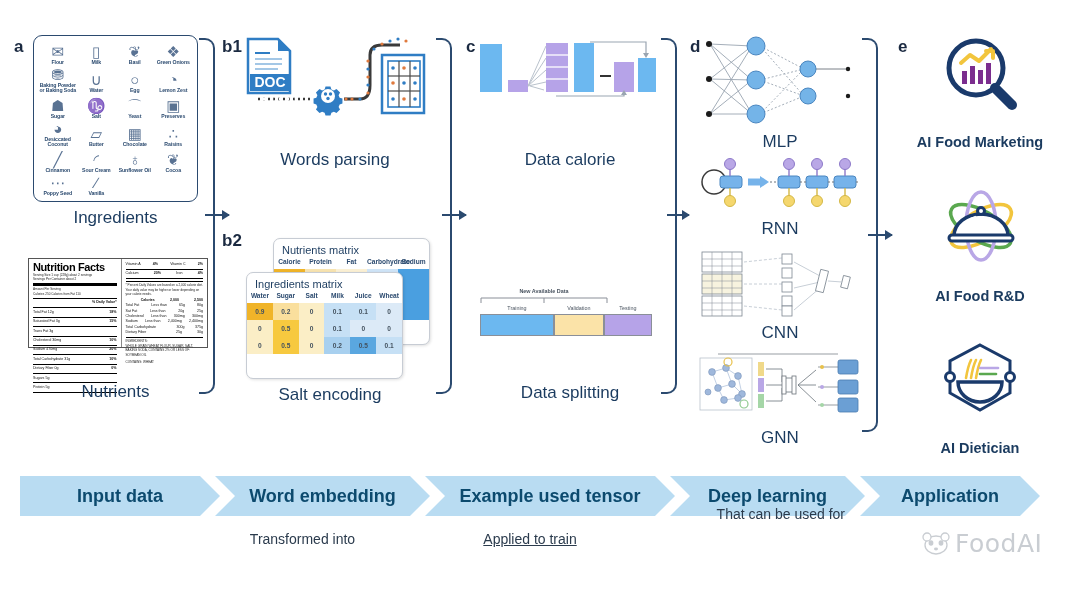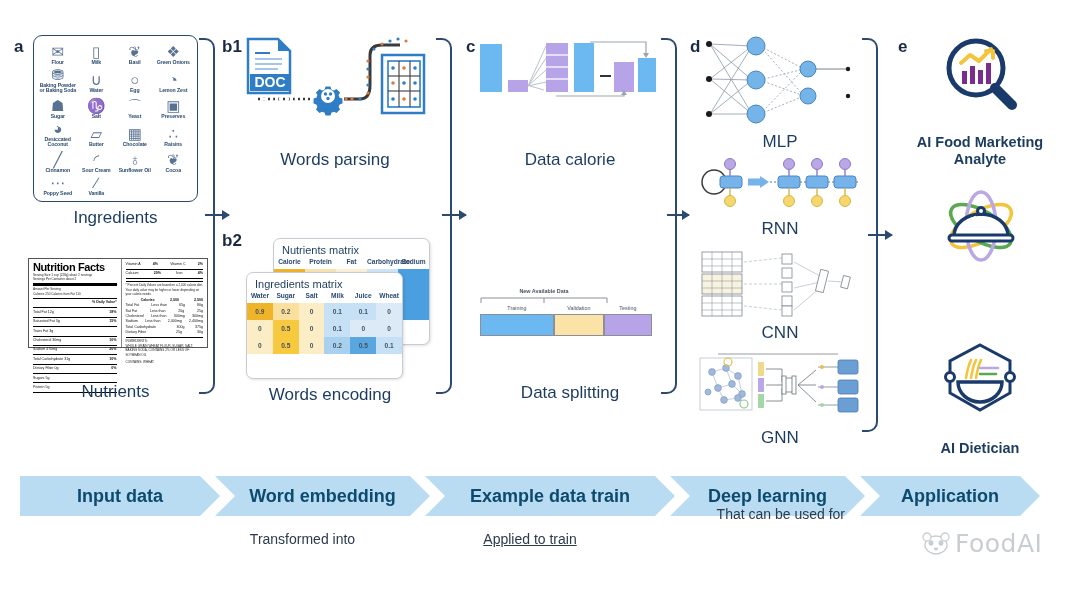--- a/index.html
+++ b/index.html
@@ -473,21 +473,21 @@
           <td style="background: rgb(251, 238, 198);">0</td>
           <td style="background: rgb(247, 201, 63);">0.5</td>
           <td style="background: rgb(251, 238, 198);">0</td>
           <td style="background: rgb(168, 208, 239);">0.2</td>
           <td style="background: rgb(90, 167, 224);">0.5</td>
           <td style="background: rgb(198, 224, 245);">0.1</td>
         </tr>
       </tbody>
   </table>
 </div>
-<div class="caption" style="left:240px;top:385px;width:180px;">Words encoding</div>
+<div class="caption" style="left:240px;top:385px;width:180px;">Salt encoding</div>
 
 <div class="bracket" style="left:436px;top:38px;height:352px;"></div>
 <div class="arrow" style="left:442px;top:214px;width:24px;"></div>
 
 <div class="panel-letter" style="left:466px;top:38px;">c</div>
 
 <svg style="position:absolute;left:478px;top:40px;" width="180" height="75" viewBox="0 0 180 75">
   <rect x="2" y="4" width="22" height="48" fill="#6cb8f0"></rect>
   <rect x="30" y="40" width="20" height="12" fill="#b6a3e8"></rect>
   <rect x="68" y="3" width="22" height="49" fill="#b6a3e8"></rect>
@@ -719,33 +719,33 @@
     <rect x="32" y="31" width="5" height="18" fill="#7b2d8e"></rect>
     <rect x="40" y="35" width="5" height="14" fill="#7b2d8e"></rect>
     <rect x="48" y="28" width="5" height="21" fill="#7b2d8e"></rect>
   </g>
   <path d="M23 28 L32 20 L41 26 L53 14" stroke="#f2c53d" stroke-width="4" fill="none" stroke-linecap="round" stroke-linejoin="round"></path>
   <path d="M48 16 h7 v7" stroke="#f2c53d" stroke-width="4" fill="none" stroke-linecap="round" stroke-linejoin="round"></path>
   <path d="M57 53 L74 70" stroke="#1a3a6b" stroke-width="10" stroke-linecap="round"></path>
 </svg>
 <div class="app-cap" style="left:880px;top:118px;">
   <div>AI Food Marketing</div>
-  <div>Analyte</div>
 </div>
 
 <svg style="position:absolute;left:940px;top:190px;" width="82" height="72" viewBox="0 0 82 72">
   <ellipse cx="41" cy="36" rx="34" ry="15" fill="none" stroke="#f2c53d" stroke-width="3.5" transform="rotate(-30 41 36)"></ellipse>
   <ellipse cx="41" cy="36" rx="34" ry="15" fill="none" stroke="#5aa84f" stroke-width="3.5" transform="rotate(30 41 36)"></ellipse>
   <ellipse cx="41" cy="36" rx="34" ry="15" fill="none" stroke="#b9a7e6" stroke-width="3.5" transform="rotate(90 41 36)"></ellipse>
   <path d="M14 46 a27 22 0 0 1 54 0 Z" fill="#fff" stroke="#1a3a6b" stroke-width="3.5"></path>
   <rect x="9" y="45" width="64" height="6" rx="3" fill="#fff" stroke="#1a3a6b" stroke-width="3"></rect>
   <circle cx="41" cy="21" r="3.5" fill="#fff" stroke="#1a3a6b" stroke-width="3"></circle>
   <path d="M26 38 a16 13 0 0 1 10 -11" stroke="#fff" stroke-width="2.5" fill="none"></path>
 </svg>
 <div class="app-cap" style="left:880px;top:272px;">
+  <div>AI Food R&amp;D</div>
 </div>
 
 <svg style="position:absolute;left:940px;top:340px;" width="80" height="76" viewBox="0 0 80 76">
   <path d="M40 5 L70 21 V53 L40 70 L10 53 V21 Z" fill="none" stroke="#1a3a6b" stroke-width="3"></path>
   <circle cx="10" cy="37" r="4.5" fill="#fff" stroke="#1a3a6b" stroke-width="3"></circle>
   <circle cx="70" cy="37" r="4.5" fill="#fff" stroke="#1a3a6b" stroke-width="3"></circle>
   <path d="M18 42 h44 a22 20 0 0 1 -44 0 Z" fill="#fff" stroke="#1a3a6b" stroke-width="3.5"></path>
   <g stroke="#f2c53d" stroke-width="2.6" fill="none" stroke-linecap="round">
     <path d="M26 38 q2 -12 5 -18"></path>
       <path d="M31 38 q2 -12 5 -18"></path>
@@ -759,21 +759,21 @@
 </div>
 
 <div id="chevrons">
     <div class="chev" style="left: 20px; top: 476px; width: 200px;">
       <span>Input data</span>
     </div>
     <div class="chev notch" style="left: 215px; top: 476px; width: 215px;">
       <span>Word embedding</span>
     </div>
     <div class="chev notch" style="left: 425px; top: 476px; width: 250px;">
-      <span>Example data train</span>
+      <span>Example used tensor</span>
     </div>
     <div class="chev notch" style="left: 670px; top: 476px; width: 195px;">
       <span>Deep learning</span>
     </div>
     <div class="chev notch" style="left: 860px; top: 476px; width: 180px;">
       <span>Application</span>
     </div>
   </div>
 <div id="sublabels">
     <div class="sub-lbl" style="left: 195px; top: 531px; width: 215px;">Transformed into</div>

